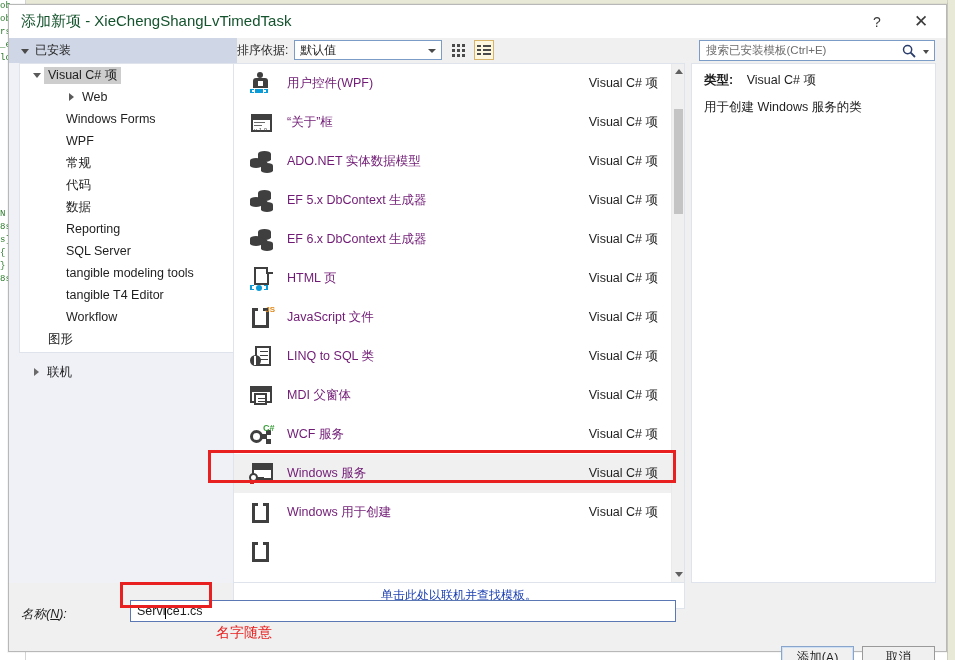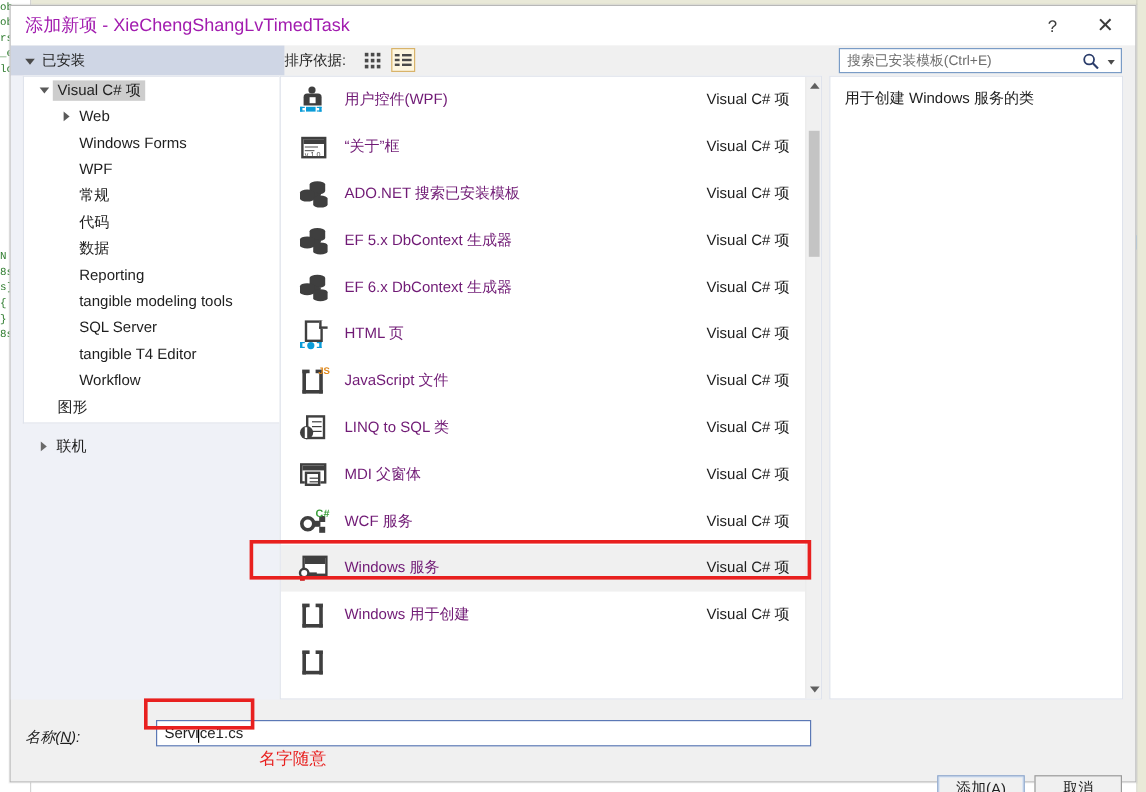--- a/index.html
+++ b/index.html
@@ -31,21 +31,21 @@
   #dialog {
     position:absolute; left:8px; top:4px; width:939px; height:648px;
     background:#f0f0f0; border:1px solid #b8b8b8;
     box-shadow:0 0 0 1px rgba(0,0,0,0.04);
   }
 
   
   .titlebar { height:33px; background:#ffffff; position:relative; }
   .titlebar .title {
     position:absolute; left:12px; top:7px;
-    font-size:15px; color:#a21caf; white-space:nowrap;
+    font-size:15px; color:#14532d; white-space:nowrap;
   }
   .titlebar .winbtn {
     position:absolute; top:0; width:44px; height:33px;
     display:flex; align-items:center; justify-content:center;
     color:#3b3b3b; font-size:15px; cursor:default;
   }
   .titlebar .winbtn.help { right:47px; font-size:14px; }
   .titlebar .winbtn.close { right:3px; font-size:17px; font-weight:300; }
 
   
@@ -115,21 +115,21 @@
     width:0;height:0;border-left:4px solid transparent;border-right:4px solid transparent;
     border-top:5px solid #5a5a5a;
   }
   .tnode .exp .tri-closed {
     width:0;height:0;border-top:4px solid transparent;border-bottom:4px solid transparent;
     border-left:5px solid #5a5a5a;
   }
   .tnode.sel .txt { background:#cdcdcd; padding:0 4px; }
   .tnode .txt { padding:0 4px; }
   .tnode.lvl1 { padding-left:10px; }
-  .tnode.lvl2 { padding-left:28px; }
+  .tnode.lvl2 { padding-left:44px; }
   .tnode.lvl2.noexp { padding-left:42px; }
   .online-node {
     position:absolute; left:10px; top:298px; width:214px; height:22px;
     display:flex; align-items:center; font-size:12.5px; padding-left:10px;
   }
   .online-node .exp { width:14px; display:flex; align-items:center; justify-content:center; }
   .online-node .exp .tri-closed {
     width:0;height:0;border-top:4px solid transparent;border-bottom:4px solid transparent;
     border-left:5px solid #6a6a6a;
   }
@@ -319,20 +319,24 @@
 
     <div class="toolrow">
 
       <div class="installed-head">
         <span class="tri"></span>
         <span class="lbl">已安装</span>
       </div>
 
       <div class="sortwrap">
         <span class="sortlabel">排序依据:</span>
+        <div class="sortsel">
+          <span>默认值</span>
+          <span class="arrow"></span>
+        </div>
         <div class="viewbtn">
           <span class="dotgrid">
             <i></i>
               <i></i>
               <i></i>
               <i></i>
               <i></i>
               <i></i>
               <i></i>
               <i></i>
@@ -391,24 +395,24 @@
         <div class="tnode lvl2 noexp">
           <span class="txt">代码</span>
         </div>
         <div class="tnode lvl2 noexp">
           <span class="txt">数据</span>
         </div>
         <div class="tnode lvl2 noexp">
           <span class="txt">Reporting</span>
         </div>
         <div class="tnode lvl2 noexp">
+          <span class="txt">SQL Server</span>
+        </div>
+        <div class="tnode lvl2 noexp">
           <span class="txt">tangible modeling tools</span>
-        </div>
-        <div class="tnode lvl2 noexp">
-          <span class="txt">SQL Server</span>
         </div>
         <div class="tnode lvl2 noexp">
           <span class="txt">tangible T4 Editor</span>
         </div>
         <div class="tnode lvl2 noexp">
           <span class="txt">Workflow</span>
         </div>
         <div class="tnode lvl1" style="padding-left:24px">
           <span class="txt">图形</span>
         </div>
@@ -458,21 +462,21 @@
 
         <div class="titem">
           <span class="ico">
             <span class="ic icon-ef">
                 <span class="c1"></span>
                 <span class="ar"></span>
                 <span class="c2"></span>
                 <span class="c3"></span>
               </span>
           </span>
-          <span class="nm">ADO.NET 搜索已安装模板</span>
+          <span class="nm">ADO.NET 实体数据模型</span>
           <span class="kind">Visual C# 项</span>
         </div>
 
         <div class="titem">
           <span class="ico">
             <span class="ic icon-ef">
                 <span class="c1"></span>
                 <span class="ar"></span>
                 <span class="c2"></span>
                 <span class="c3"></span>
@@ -613,22 +617,29 @@
         <div class="arrowbtn up">
             <i></i>
           </div>
         <div class="thumb"></div>
         <div class="arrowbtn dn">
             <i></i>
           </div>
       </div>
     </div>
 
+    <div class="onlinelink">
+      <a href="#">单击此处以联机并查找模板。</a>
+    </div>
 
     <div class="detailpane">
+      <div class="row1">
+        <b>类型:</b>
+        <span class="v">Visual C# 项</span>
+      </div>
       <div class="row2">用于创建 Windows 服务的类</div>
     </div>
 
     <div class="namerow">
       <div class="namelabel"><span>名称(</span><u>N</u><span>):</span></div>
       <div class="nameinput">
         <span>Servi</span>
         <span class="caretbar"></span>
         <span>ce1.cs</span>
       </div>

